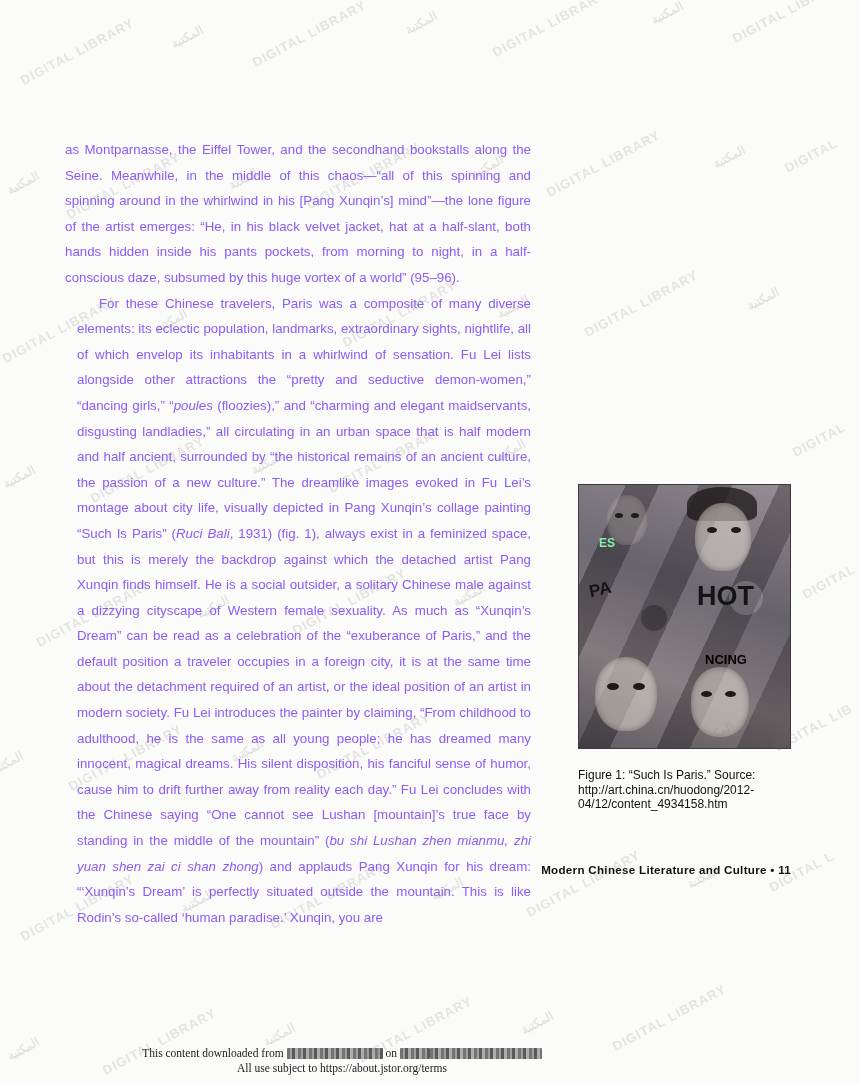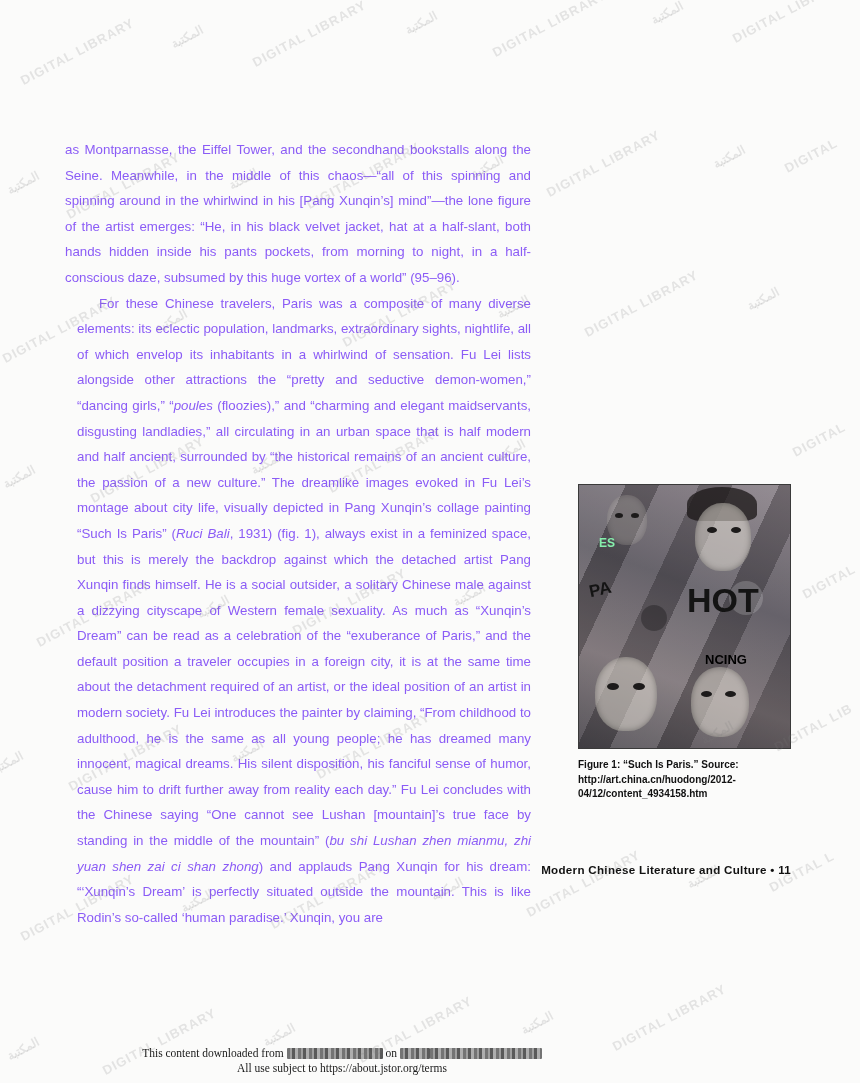--- a/index.html
+++ b/index.html
@@ -113,24 +113,24 @@
   }
   .figtext {
     position: absolute;
     font-family: "Liberation Sans", sans-serif;
     font-weight: bold;
     color: #141414;
     line-height: 1;
   }
   .fig-caption {
     width: 213px;
-    margin-top: 9px;
-    font-size: 10px;
+    margin-top: 19px;
+    font-size: 12px;
     line-height: 14.5px;
-    font-weight: bold;
+    font-weight: normal;
     color: #111111;
     font-family: "Liberation Sans", sans-serif;
   }
 
   
   .running-foot {
     position: absolute;
     right: 69px;
     top: 863px;
     font-size: 11.6px;
@@ -253,21 +253,21 @@
       <div class="eye" style="left:28px; top:198px; width:12px; height:7px;"></div>
       <div class="eye" style="left:54px; top:198px; width:12px; height:7px;"></div>
 
       <div class="face" style="left:112px; top:182px; width:58px; height:70px;"></div>
       <div class="eye" style="left:122px; top:206px; width:11px; height:6px;"></div>
       <div class="eye" style="left:146px; top:206px; width:11px; height:6px;"></div>
 
       <div class="fig-shape" style="left:150px; top:96px; width:34px; height:34px; background:rgba(255,255,255,0.18);"></div>
       <div class="fig-shape" style="left:62px; top:120px; width:26px; height:26px; background:rgba(0,0,0,0.28);"></div>
 
-      <div class="figtext" style="left:108px; top:98px; font-size:34px;text-align:right;">HOT</div>
+      <div class="figtext" style="left:118px; top:98px; font-size:27px;text-align:right;">HOT</div>
       <div class="figtext" style="left:10px; top:96px; font-size:17px; transform:rotate(-12deg);">PA</div>
       <div class="figtext" style="left:126px; top:168px; font-size:13px; color:#000000;">NCING</div>
       <div class="figtext" style="left:20px; top:52px; font-size:12px; color:#86efac;">ES</div>
     </div>
     <div class="fig-caption">Figure 1: “Such Is Paris.” Source: http://art.china.cn/huodong/2012-04/12/content_4934158.htm</div>
   </div>
 
   <div class="running-foot">Modern Chinese Literature and Culture • 11</div>
 
   <div class="jstor">

